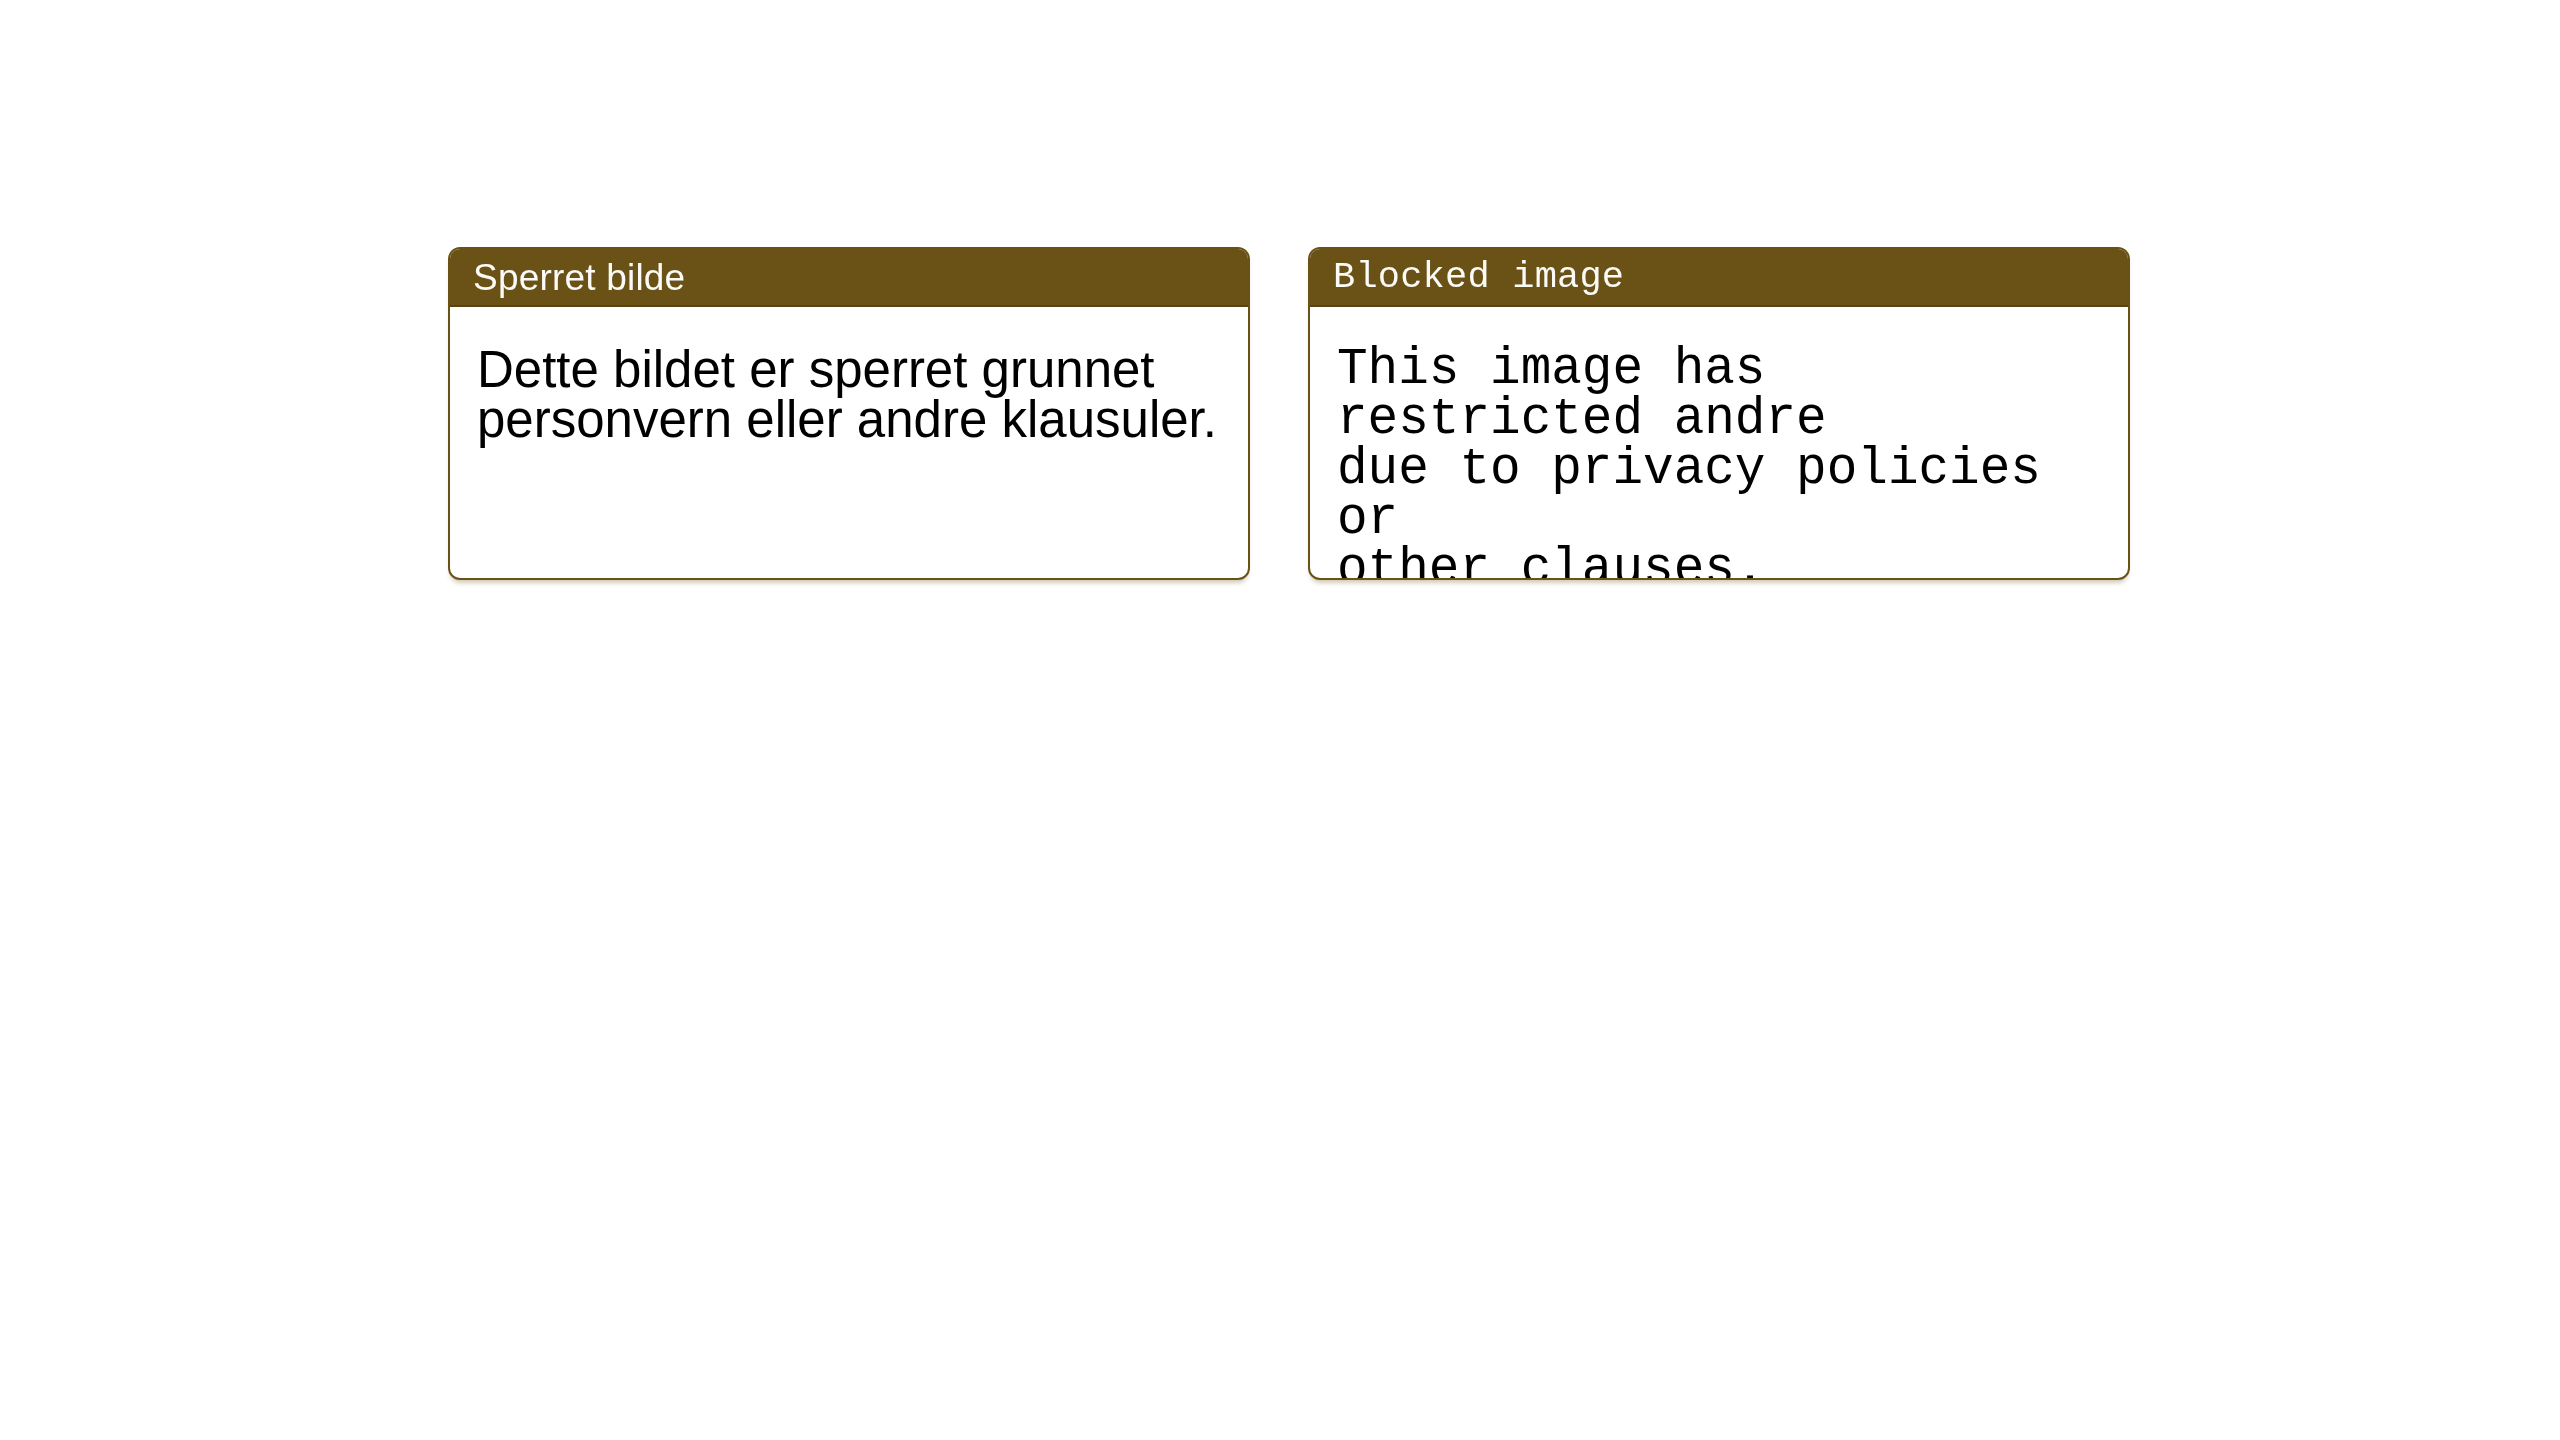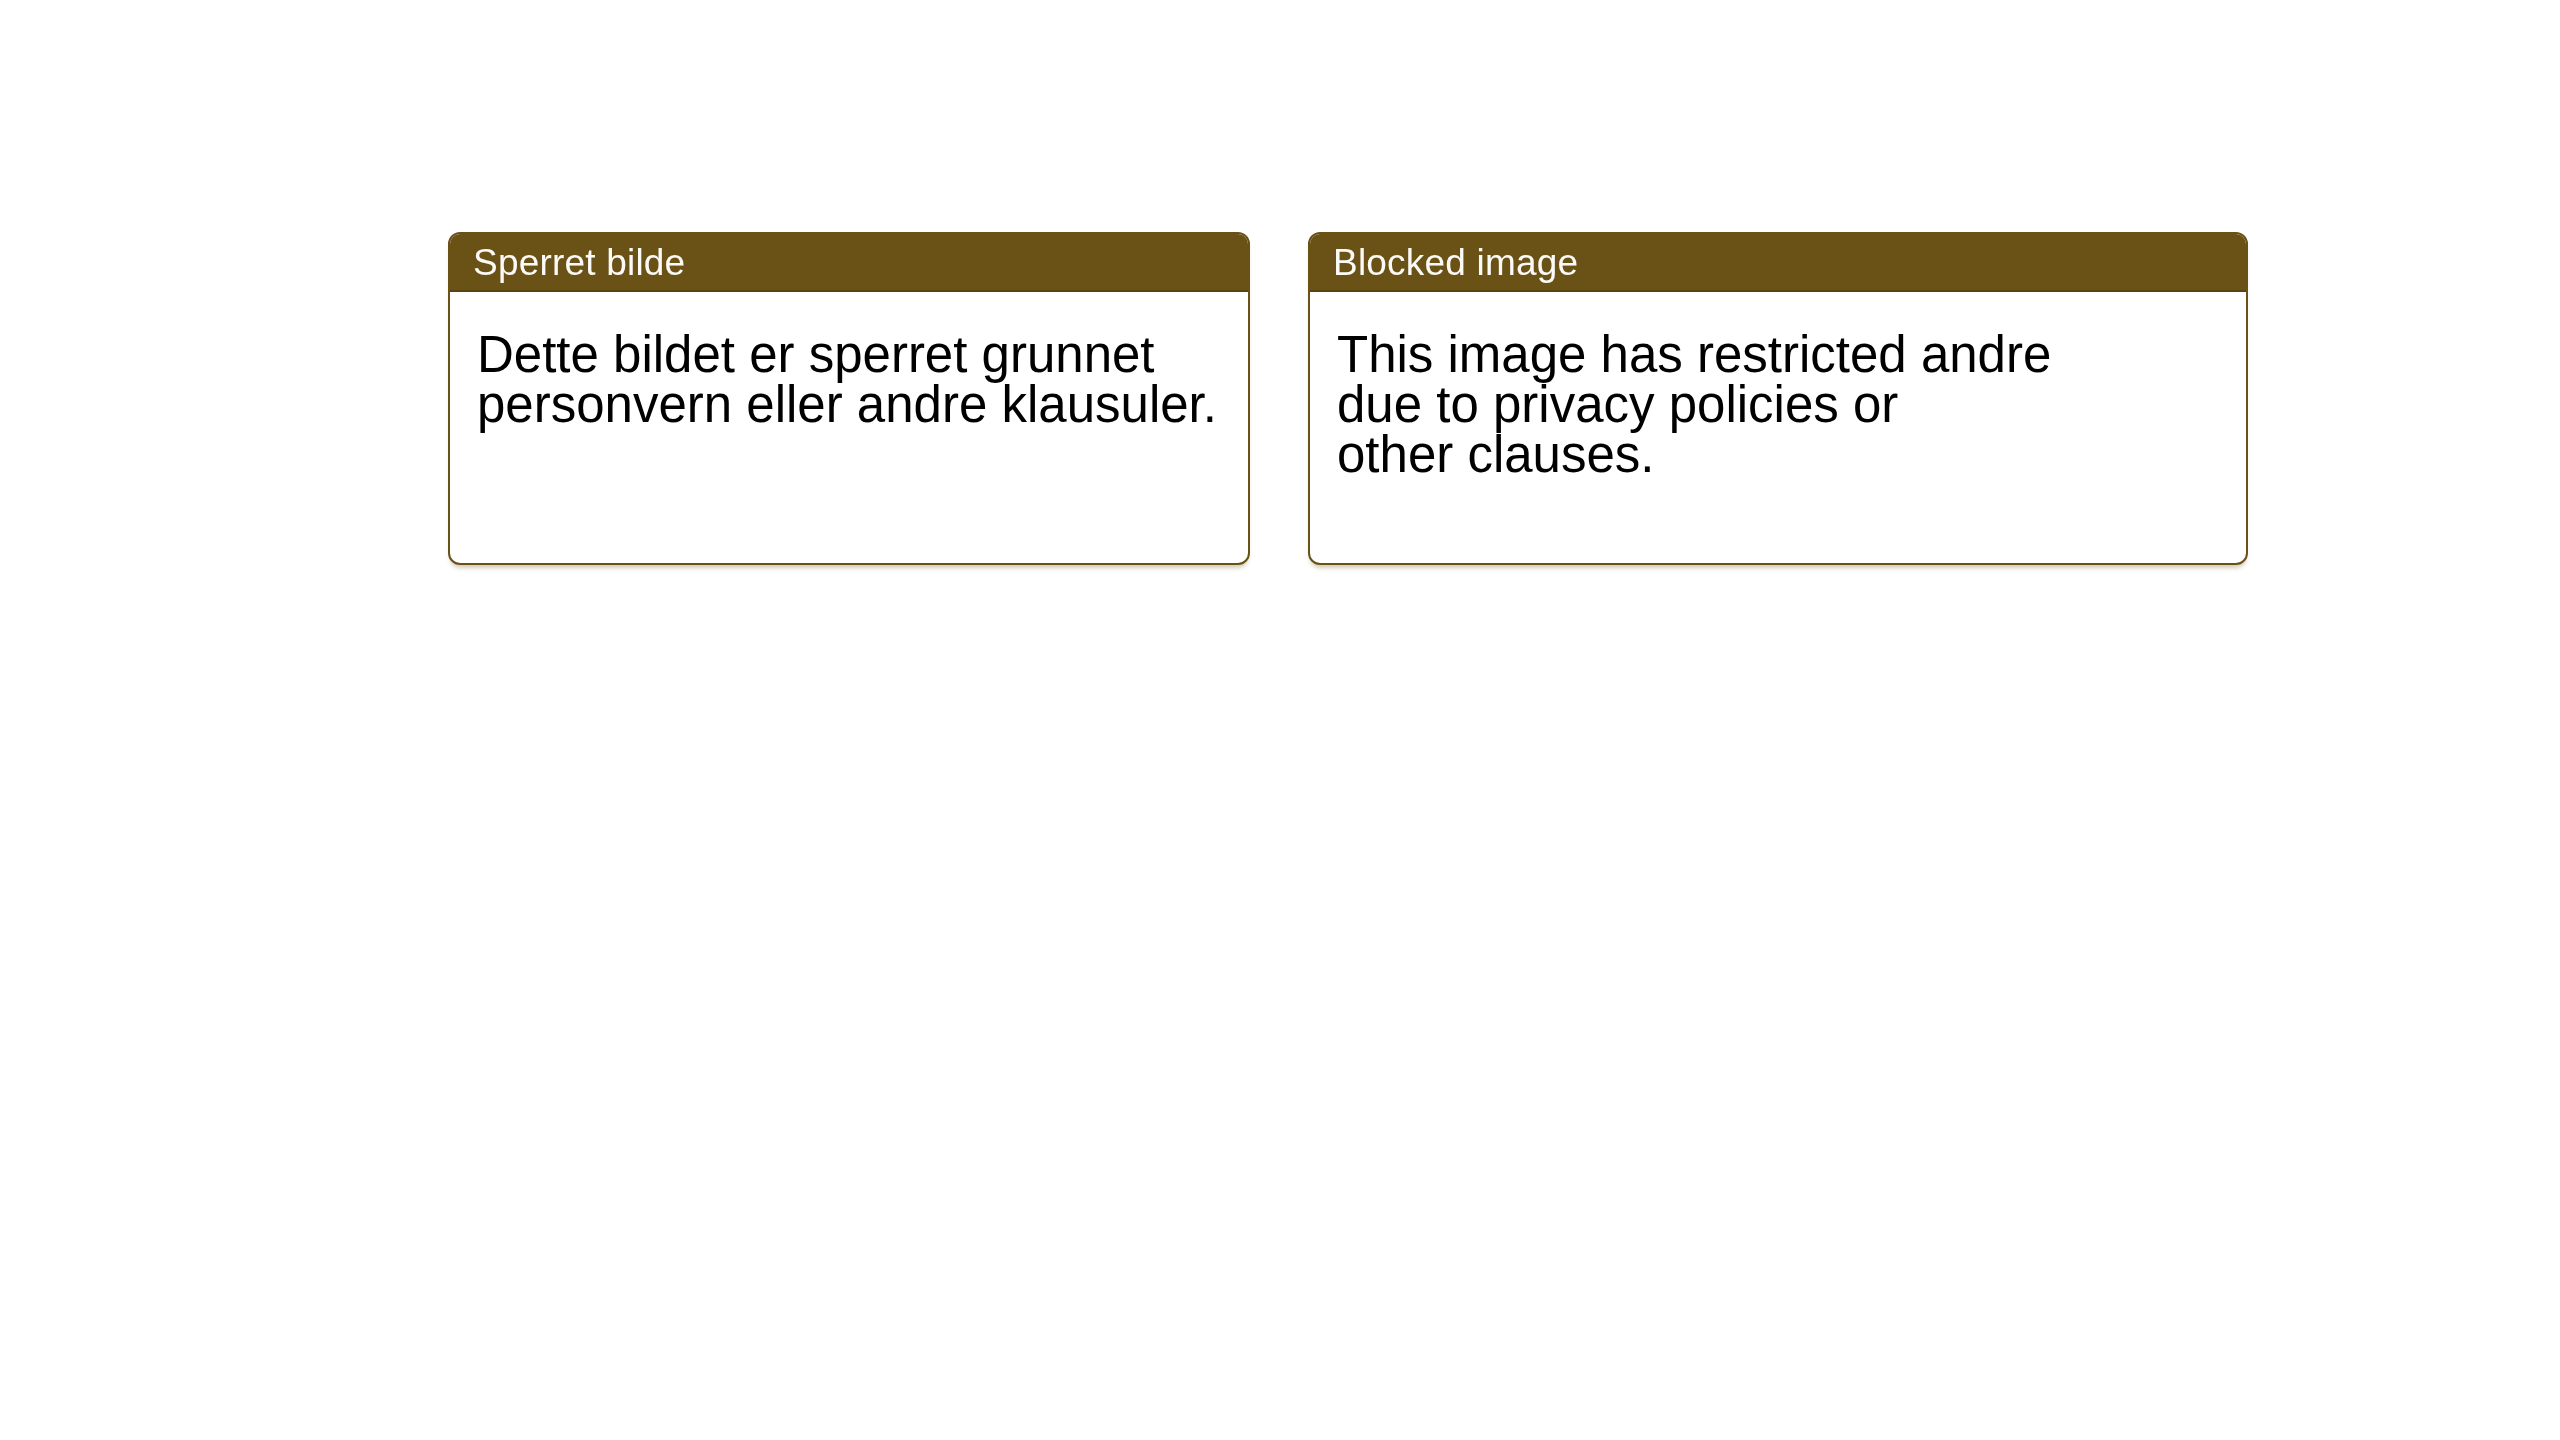--- a/index.html
+++ b/index.html
@@ -19,30 +19,30 @@
   }
   .stage {
     position: relative;
     width: 2560px;
     height: 1440px;
     background: var(--page-bg);
     overflow: hidden;
   }
   .notice-card {
     position: absolute;
-    top: 232px;
+    top: 247px;
     height: 333px;
     background: #ffffff;
     border: 2px solid var(--card-border);
     border-radius: 12px;
     overflow: hidden;
     box-shadow: 0 5px 4px -2px rgba(106, 82, 23, 0.30);
   }
   .notice-card.no { left: 448px;  width: 802px; }
-  .notice-card.en { left: 1308px; width: 940px; }
+  .notice-card.en { left: 1308px; width: 822px; font-family: Liberation Mono, monospace; }
   .notice-card__header {
     height: 58px;
     background: var(--header-bg);
     border-bottom: 2px solid var(--header-divider);
     display: flex;
     align-items: center;
     padding: 0 23px;
     color: var(--header-text);
     font-size: 37px;
     line-height: 1;

